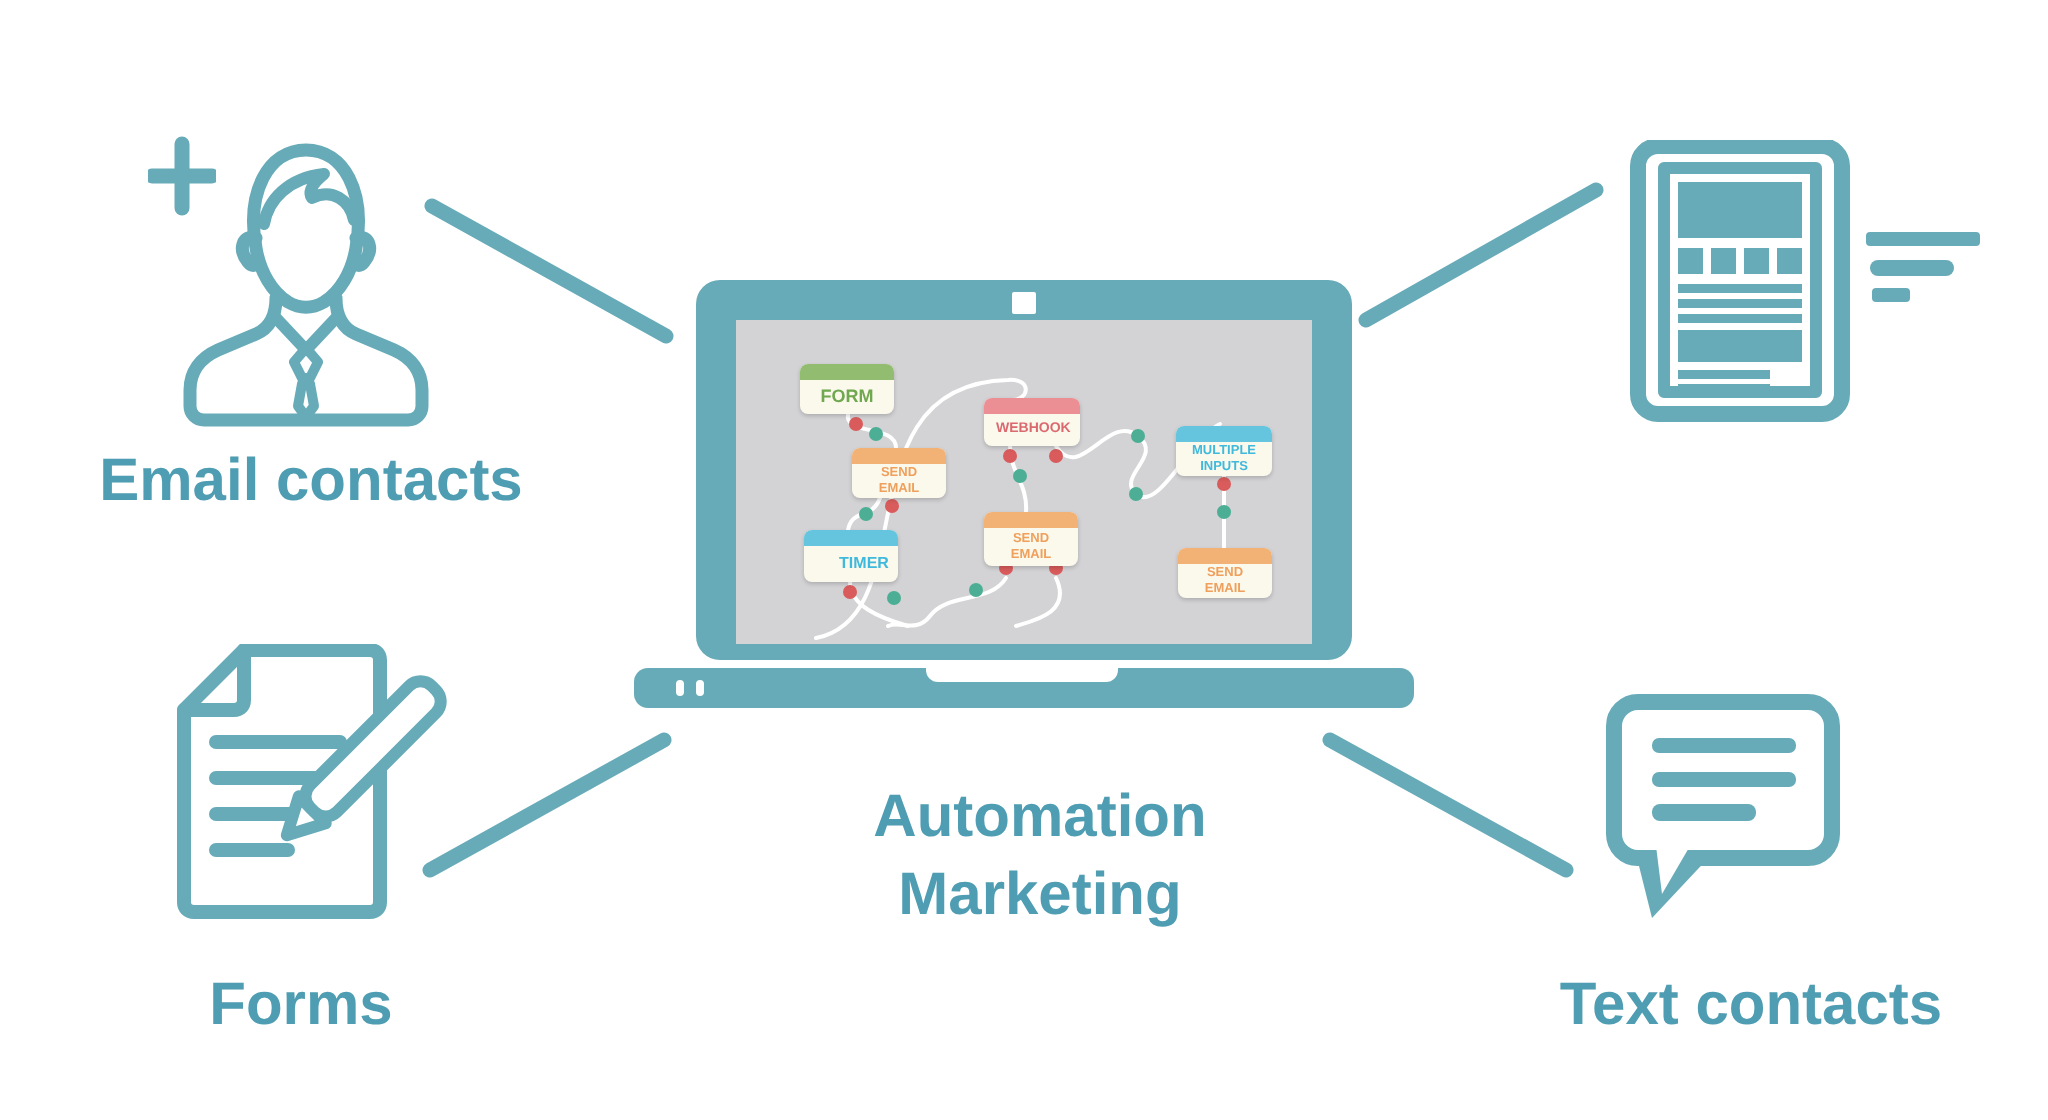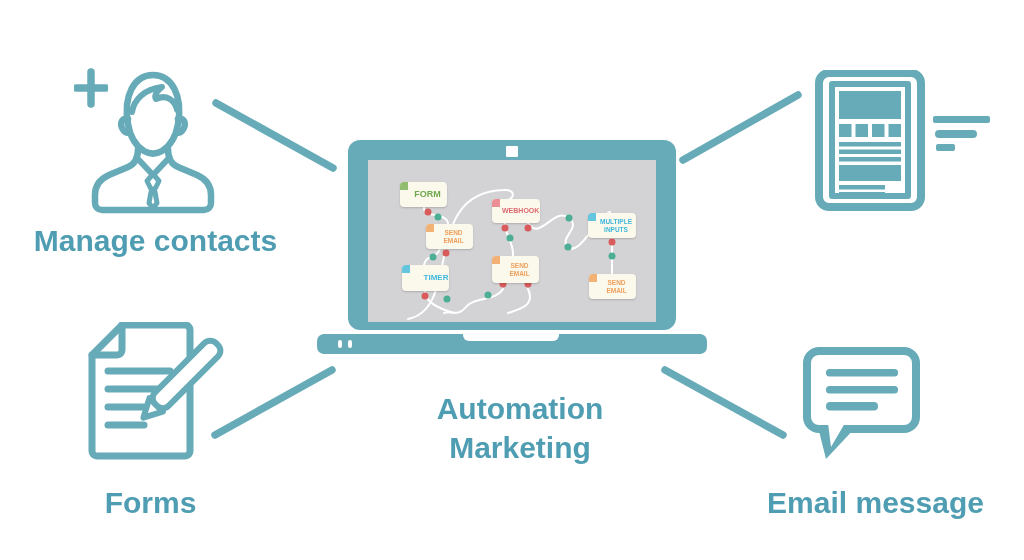--- a/index.html
+++ b/index.html
@@ -53,21 +53,21 @@
   }
   .laptop-base-dot{
     position:absolute;top:6px;width:4px;height:8px;border-radius:2px;background:var(--white);
   }
   .laptop-base-dot.d1{left:21px;}
   .laptop-base-dot.d2{left:31px;}
 
   
   .wf-node{
     position:absolute;border-radius:4px;overflow:hidden;background:var(--node-body);
-    box-shadow:0 1px 2px rgba(0,0,0,0.18);display:flex;
+    box-shadow:0 1px 2px rgba(0,0,0,0.18);display:flex;flex-direction:column;
   }
   .wf-header{height:8px;flex:0 0 8px;}
   .wf-body{
     flex:1;display:flex;align-items:center;justify-content:center;text-align:center;
     font-weight:bold;font-size:6.5px;line-height:1.2;padding:1px 0;
   }
   .wf-body span{display:inline-block;max-width:36px;}
   .t-form   .wf-header{background:var(--green-header);}  .t-form   .wf-body{color:var(--green-text);font-size:9px;}
   .t-send   .wf-header{background:var(--orange-header);} .t-send   .wf-body{color:var(--orange-text);}
   .t-timer  .wf-header{background:var(--blue-header);}   .t-timer  .wf-body{color:var(--blue-text);font-size:8px;padding-left:13px;}
@@ -97,21 +97,21 @@
   <svg class="abs" style="left:88px;top:62px" width="130" height="152" viewBox="0 0 130 152">
     <path class="stroke-teal" stroke-width="6.5" d="M40,62 C35,34 46,13 65,13 C84,13 95,34 90,62 C88,74 82,84 74,89 C68,92.5 62,92.5 56,89 C48,84 42,74 40,62 Z"></path>
     <path class="stroke-teal" stroke-width="6.5" d="M40,57 C33,55 31,63 36,69 C38,71.5 40,71 41,69"></path>
     <path class="stroke-teal" stroke-width="6.5" d="M90,57 C97,55 99,63 94,69 C92,71.5 90,71 89,69"></path>
     <path class="stroke-teal" stroke-width="6" d="M44,50 C46,38 56,27 74,25 C68,30 66,34 68,37 C78,32 87,38 89,48"></path>
     <path class="stroke-teal" stroke-width="6.5" d="M50,87 C50,96 47,102 40,105 L21,113 C12,117 7,124 7,133 L7,141 C7,145 10,148 14,148 L116,148 C120,148 123,145 123,141 L123,133 C123,124 118,117 109,113 L90,105 C83,102 80,96 80,87"></path>
     <path class="stroke-teal" stroke-width="6" d="M50,97 L65,113 L80,97"></path>
     <path class="stroke-teal" stroke-width="5" d="M59,119 L65,112 L71,119 L67,127 L63,127 Z"></path>
     <path class="stroke-teal" stroke-width="5" d="M63,130 L67,130 L69,141 L65,146.5 L61,141 Z"></path>
   </svg>
-  <div class="feature-label" style="left:33px;top:226px;width:245px">Manage contacts</div>
+  <div class="feature-label" style="left:33px;top:226px;width:245px">Email contacts</div>
 
   <svg class="abs" style="left:815px;top:70px" width="180" height="142" viewBox="0 0 180 142">
     <rect class="stroke-teal" stroke-width="8" x="4" y="3" width="102" height="134" rx="10"></rect>
     <rect class="stroke-teal" stroke-width="6" x="17" y="14" width="76" height="112"></rect>
     <rect class="fill-teal" x="24" y="21" width="62" height="28"></rect>
     <rect class="fill-teal" x="24" y="54" width="12.5" height="13"></rect>
     <rect class="fill-teal" x="40.5" y="54" width="12.5" height="13"></rect>
     <rect class="fill-teal" x="57" y="54" width="12.5" height="13"></rect>
     <rect class="fill-teal" x="73.5" y="54" width="12.5" height="13"></rect>
     <rect class="fill-teal" x="24" y="72" width="62" height="4.5"></rect>
@@ -140,21 +140,21 @@
   <div class="feature-label" style="left:28px;top:488px;width:245px">Forms</div>
 
   <svg class="abs" style="left:800px;top:343px" width="125" height="122" viewBox="0 0 125 122">
     <rect class="stroke-teal" stroke-width="8" x="7" y="8" width="109" height="78" rx="12"></rect>
     <polygon class="fill-teal" points="18,84 26,116 56,84"></polygon>
     <polygon points="28,80 31,104 45,80" style="fill:var(--bg)"></polygon>
     <rect class="fill-teal" x="26" y="26" width="72" height="7.5" rx="3.5"></rect>
     <rect class="fill-teal" x="26" y="43" width="72" height="7.5" rx="3.5"></rect>
     <rect class="fill-teal" x="26" y="59" width="52" height="8.5" rx="4"></rect>
   </svg>
-  <div class="feature-label" style="left:753px;top:488px;width:245px">Email message</div>
+  <div class="feature-label" style="left:753px;top:488px;width:245px">Text contacts</div>
 
   <div class="laptop-screen">
     <div class="laptop-camera"></div>
     <div class="laptop-display">
 
       <svg class="abs" style="left:0;top:0" width="288" height="162" viewBox="0 0 288 162">
         <g fill="none" stroke="#FFFFFF" stroke-width="2" stroke-linecap="round">
           <path d="M56,47 C54,58 80,52 80,64"></path>
           <path d="M72,89 C68,100 58,94 56,105"></path>
           <path d="M57,131 C57,143 72,149 86,153"></path>

